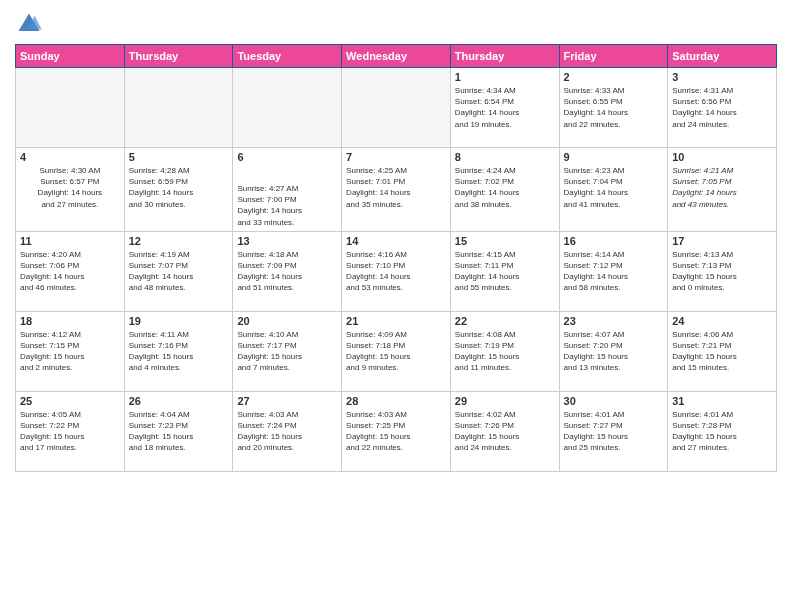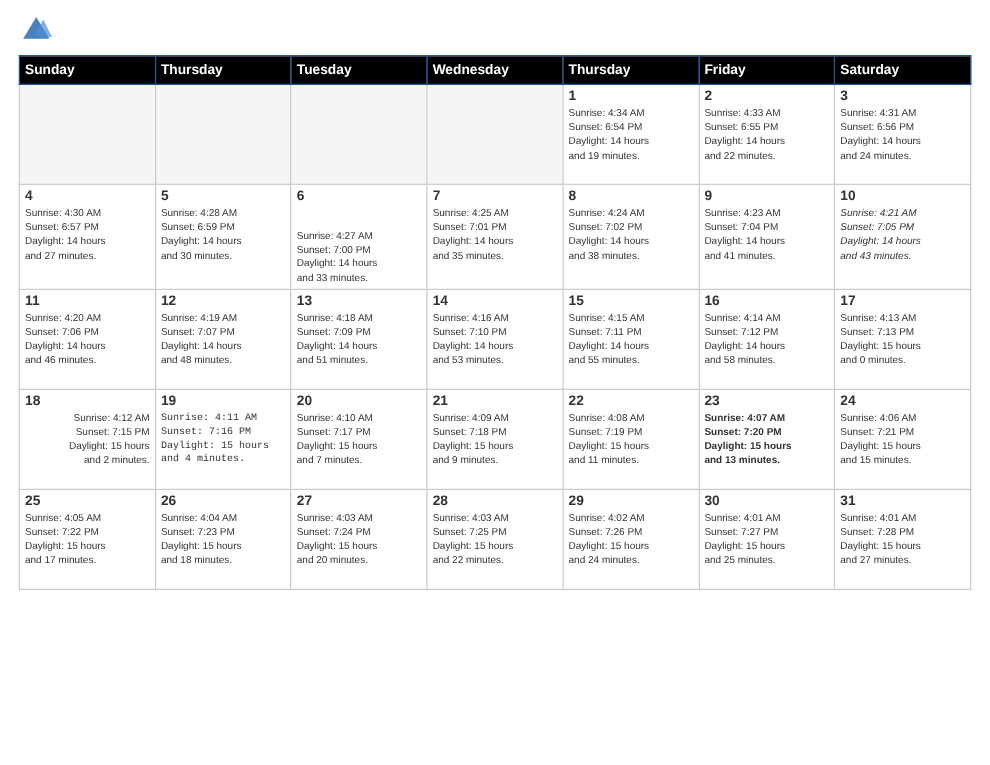--- a/index.html
+++ b/index.html
@@ -51,21 +51,21 @@
     .calendar-subtitle {
       font-size: 14px;
       color: #555;
     }
     .calendar {
       width: 100%;
       border-collapse: collapse;
       table-layout: fixed;
     }
     .calendar th {
-      background: #000000;
+      background: #ec4899;
       color: #fff;
       font-size: 11px;
       font-weight: bold;
       padding: 5px 4px;
       text-align: left;
       border: 1px solid #1a5a9a;
     }
     .calendar td {
       border: 1px solid #ccc;
       vertical-align: top;
@@ -147,21 +147,21 @@
             <span class="day-number">3</span>
             <div class="day-info" style="white-space: pre-line;">Sunrise: 4:31 AM
 Sunset: 6:56 PM
 Daylight: 14 hours
 and 24 minutes.</div>
           </td>
         </tr>
         <tr>
           <td>
             <span class="day-number">4</span>
-            <div class="day-info" style="white-space: pre-line;">Sunrise: 4:30 AM
+            <div class="day-info" style="white-space: pre-line; text-align: center;">Sunrise: 4:30 AM
 Sunset: 6:57 PM
 Daylight: 14 hours
 and 27 minutes.</div>
           </td>
           <td>
             <span class="day-number">5</span>
             <div class="day-info" style="white-space: pre-line;">Sunrise: 4:28 AM
 Sunset: 6:59 PM
 Daylight: 14 hours
 and 30 minutes.</div>
@@ -249,28 +249,28 @@
             <span class="day-number">17</span>
             <div class="day-info" style="white-space: pre-line;">Sunrise: 4:13 AM
 Sunset: 7:13 PM
 Daylight: 15 hours
 and 0 minutes.</div>
           </td>
         </tr>
         <tr>
           <td>
             <span class="day-number">18</span>
-            <div class="day-info" style="white-space: pre-line; text-align: right;">Sunrise: 4:12 AM
+            <div class="day-info" style="white-space: pre-line;">Sunrise: 4:12 AM
 Sunset: 7:15 PM
 Daylight: 15 hours
 and 2 minutes.</div>
           </td>
           <td>
             <span class="day-number">19</span>
-            <div class="day-info" style="white-space: pre-line; font-family: Liberation Mono, monospace;">Sunrise: 4:11 AM
+            <div class="day-info" style="white-space: pre-line;">Sunrise: 4:11 AM
 Sunset: 7:16 PM
 Daylight: 15 hours
 and 4 minutes.</div>
           </td>
           <td>
             <span class="day-number">20</span>
             <div class="day-info" style="white-space: pre-line;">Sunrise: 4:10 AM
 Sunset: 7:17 PM
 Daylight: 15 hours
 and 7 minutes.</div>
@@ -284,21 +284,21 @@
           </td>
           <td>
             <span class="day-number">22</span>
             <div class="day-info" style="white-space: pre-line;">Sunrise: 4:08 AM
 Sunset: 7:19 PM
 Daylight: 15 hours
 and 11 minutes.</div>
           </td>
           <td>
             <span class="day-number">23</span>
-            <div class="day-info" style="white-space: pre-line; font-weight: bold;">Sunrise: 4:07 AM
+            <div class="day-info" style="white-space: pre-line;">Sunrise: 4:07 AM
 Sunset: 7:20 PM
 Daylight: 15 hours
 and 13 minutes.</div>
           </td>
           <td>
             <span class="day-number">24</span>
             <div class="day-info" style="white-space: pre-line;">Sunrise: 4:06 AM
 Sunset: 7:21 PM
 Daylight: 15 hours
 and 15 minutes.</div>

